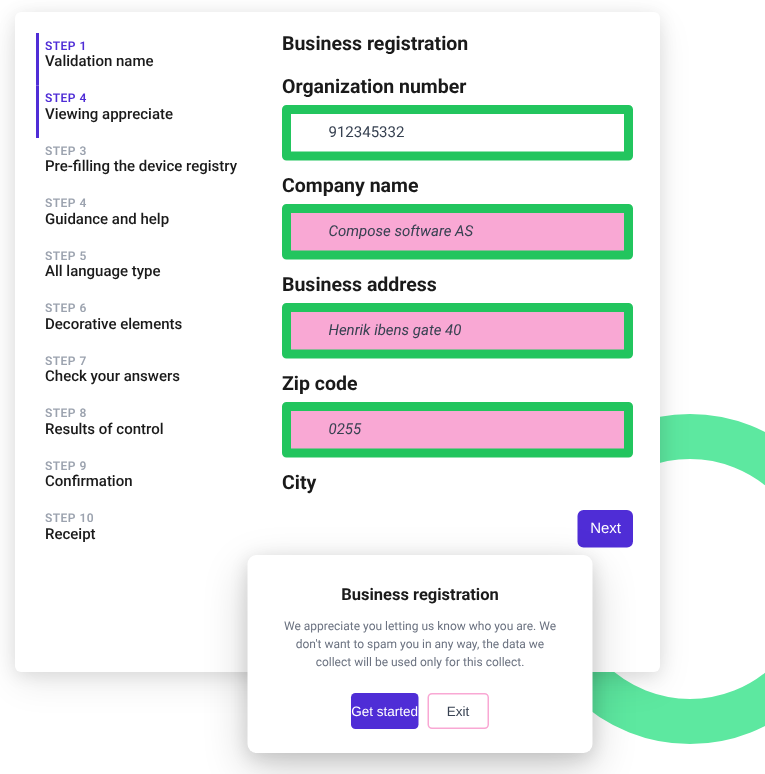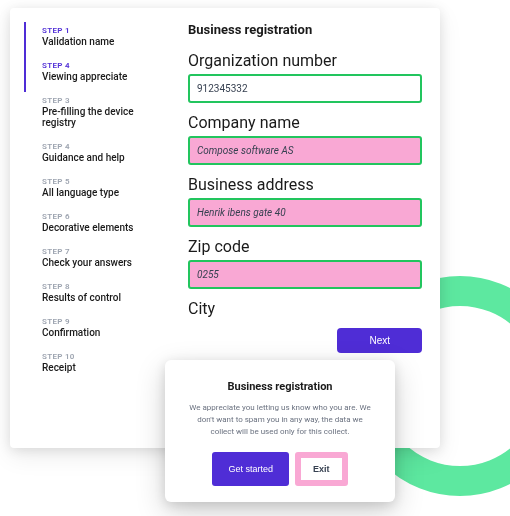--- a/index.html
+++ b/index.html
@@ -3,42 +3,42 @@
   <meta charset="utf-8">
   <style>
     * { box-sizing: border-box; margin: 0; padding: 0; }
     body { font-family: -apple-system, BlinkMacSystemFont, "Segoe UI", Roboto, sans-serif; width: 510px; height: 516px; overflow: hidden; position: relative; background: #fff; }
     
     .bg-circle { position: absolute; right: -60px; bottom: 20px; width: 220px; height: 220px; border-radius: 50%; border: 30px solid #5de8a0; z-index: 0; }
     
     .card { position: absolute; left: 10px; top: 8px; width: 430px; height: 440px; background: #fff; border-radius: 4px; box-shadow: 0 2px 12px rgba(0,0,0,0.1), 0 8px 24px rgba(0,0,0,0.08); display: flex; z-index: 1; }
     
     .sidebar { width: 160px; padding: 14px 8px 14px 14px; overflow: hidden; }
-    .step { padding: 4px 0 10px 16px; border-left: 2px solid transparent; }
+    .step { padding: 4px 0 10px 4px; border-left: 2px solid transparent; }
     .step.active { border-left-color: #4f2dd6; }
     .step-label { font-size: 8px; font-weight: 600; color: #9ca3af; letter-spacing: 0.3px; }
     .step.active .step-label { color: #4f2dd6; }
     .step-title { font-size: 10px; color: #1a1a1a; margin-top: 1px; font-weight: 500; }
     
     .main { flex: 1; padding: 14px 18px; }
     .main-title { font-size: 13px; font-weight: 700; color: #1a1a1a; margin-bottom: 14px; }
     .field { margin-bottom: 10px; }
-    .field-label { font-size: 16px; color: #1a1a1a; font-weight: 400; margin-bottom: 4px; display: block; }
-    .field-input { width: 100%; padding: 7px 7px; font-size: 10px; border: 2px solid #22c55e; border-radius: 3px; color: #374151; background: #fff; font-family: inherit; }
+    .field-label { font-size: 13px; color: #1a1a1a; font-weight: 700; margin-bottom: 4px; display: block; }
+    .field-input { width: 100%; padding: 7px 25px; font-size: 10px; border: 6px solid #22c55e; border-radius: 3px; color: #374151; background: #fff; font-family: inherit; }
     .field-input.filled { background: #f9a8d4; font-style: italic; }
     
     .actions { text-align: right; margin-top: 8px; }
-    .next-btn { background: #4f2dd6; color: #fff; border: none; padding: 7px 32px; font-size: 10px; font-weight: 500; border-radius: 4px; cursor: pointer; }
+    .next-btn { background: #4f2dd6; color: #fff; border: none; padding: 7px 8px; font-size: 10px; font-weight: 500; border-radius: 4px; cursor: pointer; }
     
     .modal { position: absolute; left: 165px; bottom: 14px; width: 230px; background: #fff; border-radius: 6px; box-shadow: 0 10px 30px rgba(0,0,0,0.18), 0 3px 12px rgba(0,0,0,0.12); padding: 20px 22px 16px; z-index: 2; text-align: center; }
     .modal-title { font-size: 11px; font-weight: 700; color: #1a1a1a; margin-bottom: 9px; }
     .modal-text { font-size: 8px; color: #6b7280; line-height: 1.5; margin-bottom: 14px; }
     .modal-actions { display: flex; gap: 6px; justify-content: center; }
-    .modal-primary { background: #4f2dd6; color: #fff; border: none; padding: 6px 16px; font-size: 9px; font-weight: 500; border-radius: 3px; cursor: pointer; }
-    .modal-secondary { background: #fff; color: #374151; border: 6px solid #f9a8d4; padding: 6px 12px; font-size: 9px; font-weight: 700; border-radius: 3px; cursor: pointer; }
+    .modal-primary { background: #4f2dd6; color: #fff; border: none; padding: 6px 0; font-size: 9px; font-weight: 500; border-radius: 3px; cursor: pointer; }
+    .modal-secondary { background: #fff; color: #374151; border: 1px solid #f9a8d4; padding: 6px 12px; font-size: 9px; font-weight: 400; border-radius: 3px; cursor: pointer; }
   </style>
 </head>
 <body>
 
 <div class="bg-circle"></div>
 
 <div class="card">
   <div class="sidebar">
     <div class="step active">
       <div class="step-label">STEP 1</div>

